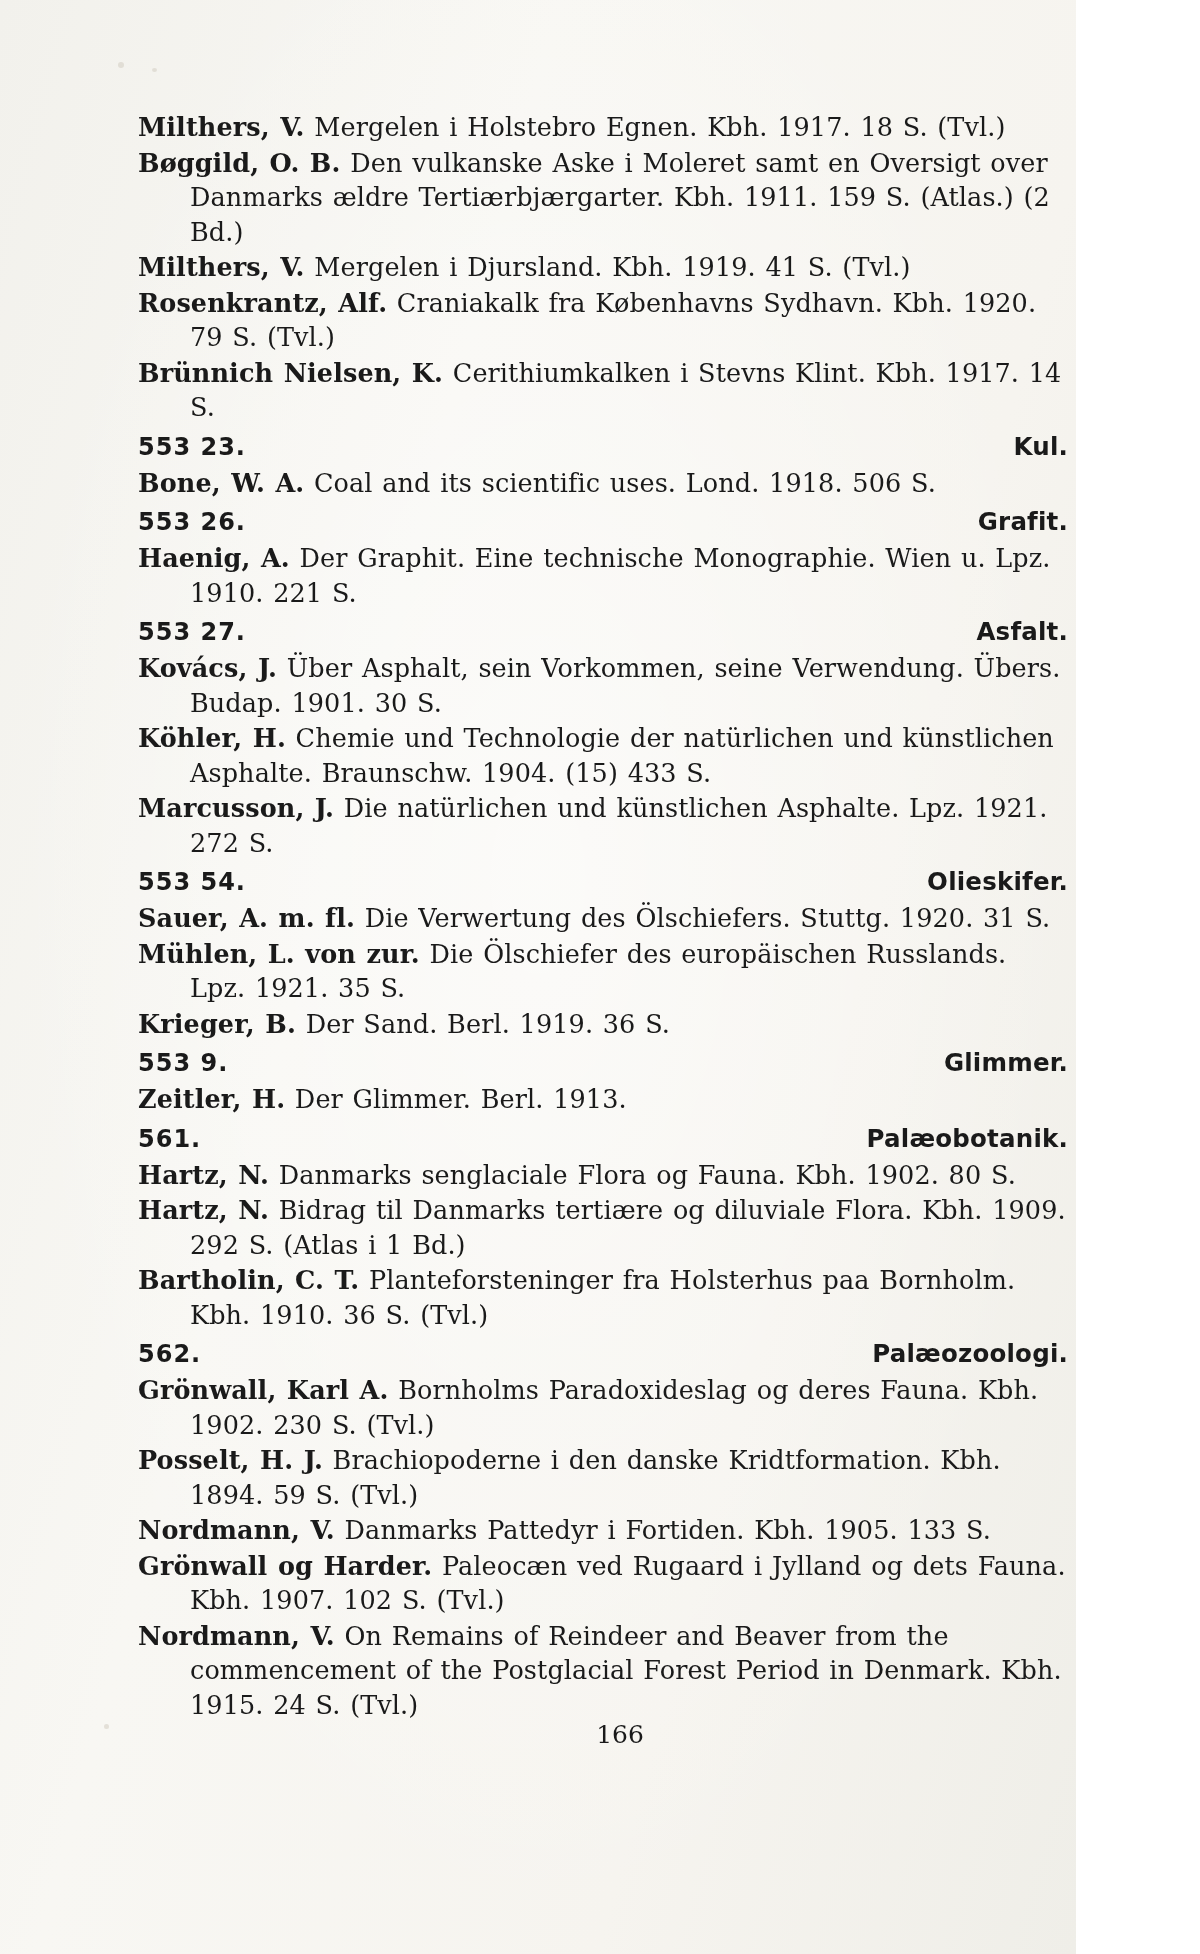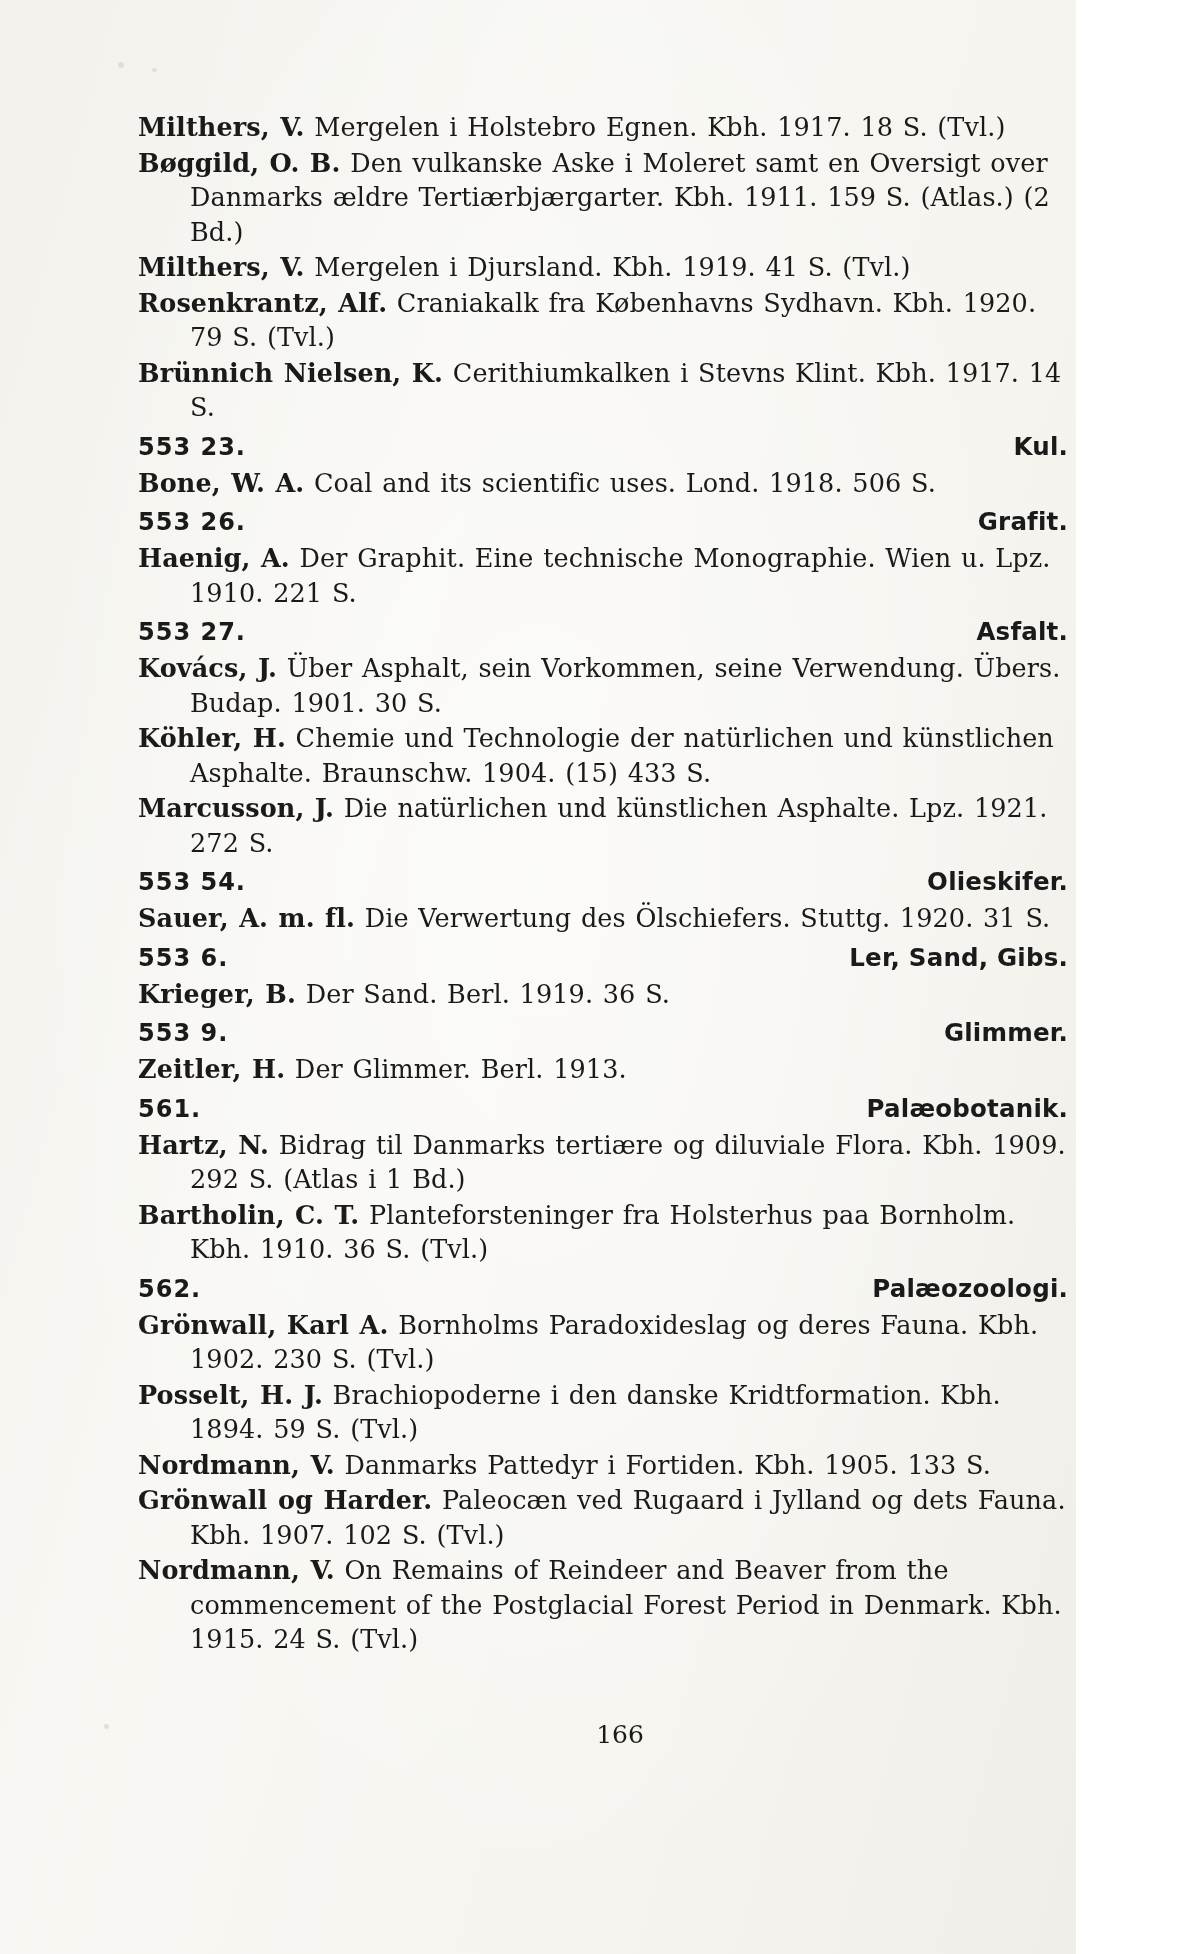--- a/index.html
+++ b/index.html
@@ -120,34 +120,32 @@
         <span class="cap">Asfalt.</span>
       </div>
       <p class="entry"><span class="au">Kovács, J.</span><span class="tx"> Über Asphalt, sein Vorkommen, seine Verwendung. Übers. Budap. 1901. 30 S.</span></p>
       <p class="entry"><span class="au">Köhler, H.</span><span class="tx"> Chemie und Technologie der natürlichen und künstlichen Asphalte. Braunschw. 1904. (15) 433 S.</span></p>
       <p class="entry"><span class="au">Marcusson, J.</span><span class="tx"> Die natürlichen und künstlichen Asphalte. Lpz. 1921. 272 S.</span></p>
       <div class="hdr">
         <span class="num">553 54.</span>
         <span class="cap">Olieskifer.</span>
       </div>
       <p class="entry"><span class="au">Sauer, A. m. fl.</span><span class="tx"> Die Verwertung des Ölschiefers. Stuttg. 1920. 31 S.</span></p>
-      <div class="hdr">
-        <span class="num">553 6.</span>
-        <span class="cap">Ler, Sand, Gibs.</span>
-      </div>
+      <p class="entry"><span class="au">Mühlen, L. von zur.</span><span class="tx"> Die Ölschiefer des europäischen Russlands. Lpz. 1921. 35 S.</span></p>
       <p class="entry"><span class="au">Krieger, B.</span><span class="tx"> Der Sand. Berl. 1919. 36 S.</span></p>
       <div class="hdr">
         <span class="num">553 9.</span>
         <span class="cap">Glimmer.</span>
       </div>
       <p class="entry"><span class="au">Zeitler, H.</span><span class="tx"> Der Glimmer. Berl. 1913.</span></p>
       <div class="hdr">
         <span class="num">561.</span>
         <span class="cap">Palæobotanik.</span>
       </div>
+      <p class="entry"><span class="au">Hartz, N.</span><span class="tx"> Danmarks senglaciale Flora og Fauna. Kbh. 1902. 80 S.</span></p>
       <p class="entry"><span class="au">Hartz, N.</span><span class="tx"> Bidrag til Danmarks tertiære og diluviale Flora. Kbh. 1909. 292 S. (Atlas i 1 Bd.)</span></p>
       <p class="entry"><span class="au">Bartholin, C. T.</span><span class="tx"> Planteforsteninger fra Holsterhus paa Bornholm. Kbh. 1910. 36 S. (Tvl.)</span></p>
       <div class="hdr">
         <span class="num">562.</span>
         <span class="cap">Palæozoologi.</span>
       </div>
       <p class="entry"><span class="au">Grönwall, Karl A.</span><span class="tx"> Bornholms Paradoxideslag og deres Fauna. Kbh. 1902. 230 S. (Tvl.)</span></p>
       <p class="entry"><span class="au">Posselt, H. J.</span><span class="tx"> Brachiopoderne i den danske Kridtformation. Kbh. 1894. 59 S. (Tvl.)</span></p>
       <p class="entry"><span class="au">Nordmann, V.</span><span class="tx"> Danmarks Pattedyr i Fortiden. Kbh. 1905. 133 S.</span></p>
       <p class="entry"><span class="au">Grönwall og Harder.</span><span class="tx"> Paleocæn ved Rugaard i Jylland og dets Fauna. Kbh. 1907. 102 S. (Tvl.)</span></p>

